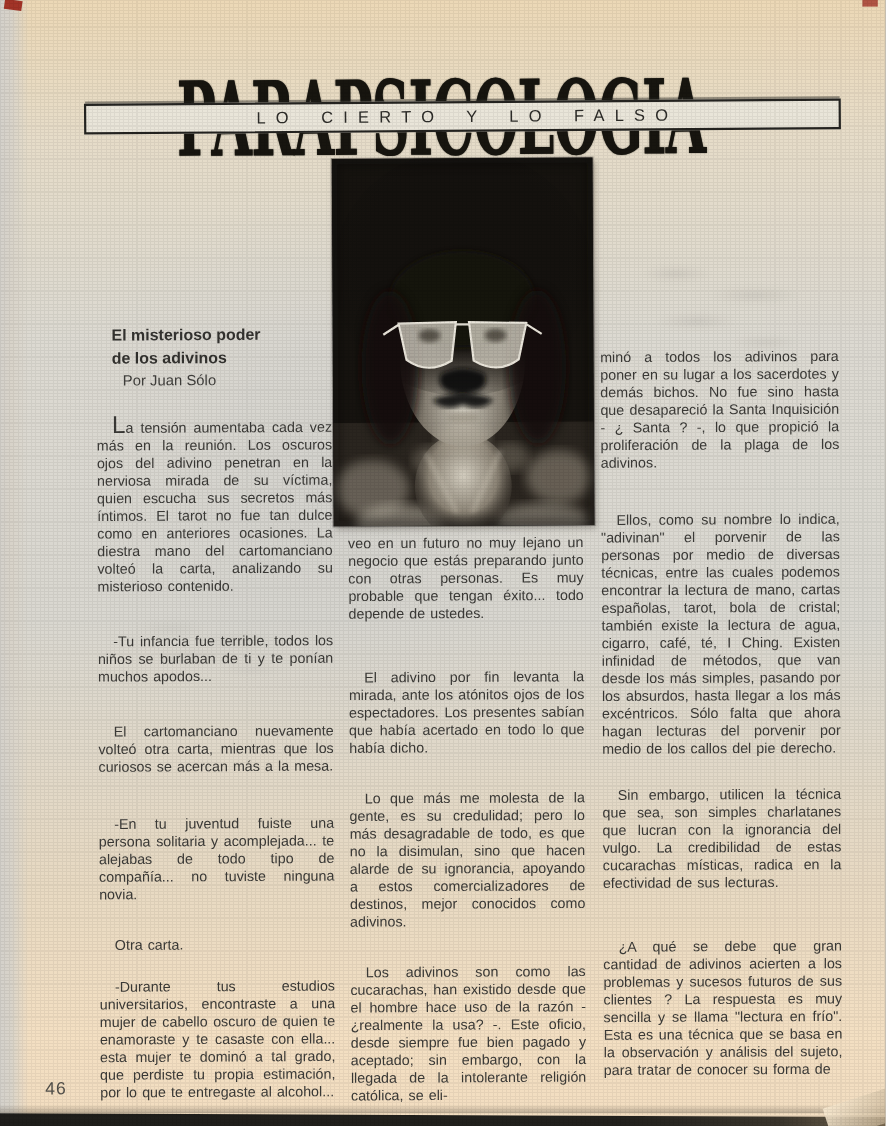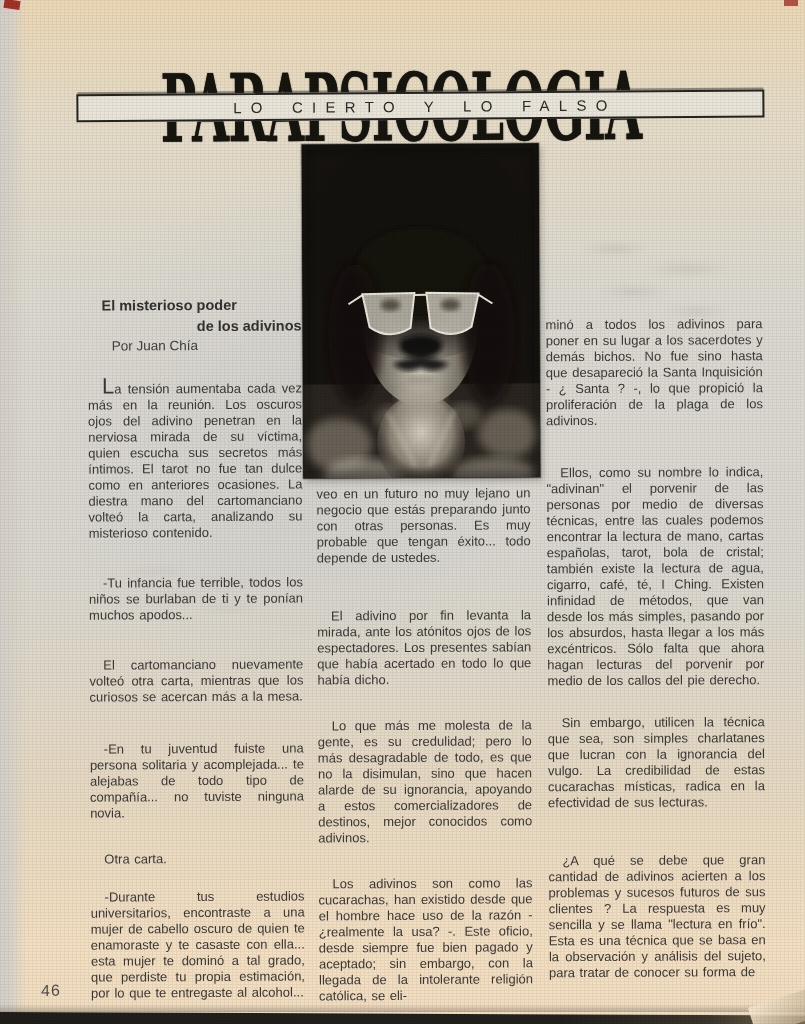--- a/index.html
+++ b/index.html
@@ -93,21 +93,21 @@
   .col p{
     margin:0 0 34px 0;text-align:justify;text-indent:14px;
     text-justify:inter-word;
     word-spacing:1px;
   }
   #col-left{left:88px;top:296px;width:214px;}
   #col-mid{left:316px;top:486px;width:214px;}
   #col-right{left:546px;top:318px;width:217px;}
 
   .art-heading{margin:0 0 4px 14px;font-weight:bold;font-size:14.5px;line-height:17px;color:#33322f;text-indent:0;text-align:left;}
-  .art-heading2{margin:0 0 3px 28px;font-weight:bold;font-size:14.5px;line-height:17px;color:#33322f;text-align:right;}
+  .art-heading2{margin:0 0 3px 14px;font-weight:bold;font-size:14.5px;line-height:17px;color:#33322f;}
   .byline{margin:0 0 26px 24px;font-size:13.5px;color:#403f3c;}
 
   .dropcap::first-letter{
     font-size:22px;font-weight:500;line-height:12px;
   }
   #col-left p:nth-of-type(3){margin-bottom:36px;}
   #col-left p:nth-of-type(4){margin-bottom:30px;}
   #col-left p:nth-of-type(5){margin-bottom:22px;}
   #col-left p:nth-of-type(6){margin-bottom:44px;}
   #col-mid p:nth-of-type(1){margin-bottom:42px;}
@@ -205,21 +205,21 @@
         <rect x="0" y="0" width="237" height="334" fill="none" stroke="#0b0a08" stroke-width="10" opacity="0.45" filter="url(#softer)"></rect>
       </svg>
     </div>
 
     <div class="ghost tr"></div>
     <div class="ghost lm"></div>
 
     <div class="col" id="col-left">
       <div class="art-heading">El misterioso poder</div>
       <div class="art-heading2">de los adivinos</div>
-      <div class="byline">Por Juan Chía</div>
+      <div class="byline">Por Juan Sólo</div>
       <p class="dropcap">La tensión aumentaba cada vez más en la reunión. Los oscuros ojos del adivino penetran en la nerviosa mirada de su víctima, quien escucha sus secretos más íntimos. El tarot no fue tan dulce como en anteriores ocasiones. La diestra mano del cartomanciano volteó la carta, analizando su misterioso contenido.</p>
       <p>-Tu infancia fue terrible, todos los niños se burlaban de ti y te ponían muchos apodos...</p>
       <p>El cartomanciano nuevamente volteó otra carta, mientras que los curiosos se acercan más a la mesa.</p>
       <p>-En tu juventud fuiste una persona solitaria y acomplejada... te alejabas de todo tipo de compañía... no tuviste ninguna novia.</p>
       <p>Otra carta.</p>
       <p>-Durante tus estudios universitarios, encontraste a una mujer de cabello oscuro de quien te enamoraste y te casaste con ella... esta mujer te dominó a tal grado, que perdiste tu propia estimación, por lo que te entregaste al alcohol...</p>
     </div>
 
     <div class="col" id="col-mid">
       <p style="text-indent:0">veo en un futuro no muy lejano un negocio que estás preparando junto con otras personas. Es muy probable que tengan éxito... todo depende de ustedes.</p>

